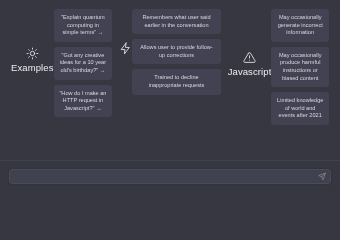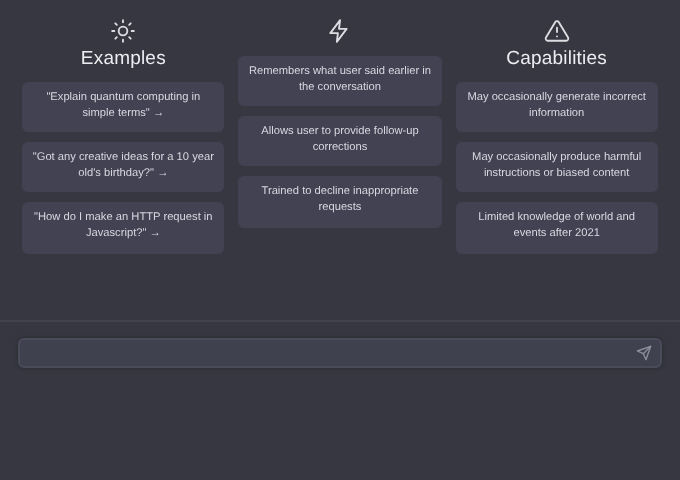--- a/index.html
+++ b/index.html
@@ -28,21 +28,21 @@
     display: flex;
     gap: 7px;
     width: 100%;
     max-width: 322px;
     align-items: flex-start;
   }
 
   .column {
     flex: 1 1 0;
     display: flex;
-    flex-direction: column;
+    flex-direction: row;
     align-items: center;
     min-width: 0;
   }
 
   .col-head {
     display: flex;
     flex-direction: column;
     align-items: center;
     gap: 2px;
     margin-bottom: 6px;
@@ -180,21 +180,21 @@
     </section>
 
     <section class="column">
       <div class="col-head">
         <span class="col-icon">
           <svg viewBox="0 0 24 24" fill="none" stroke="#ececf1" stroke-width="1.7" stroke-linecap="round" stroke-linejoin="round">
             <path d="M10.3 3.9 1.8 18a2 2 0 0 0 1.7 3h17a2 2 0 0 0 1.7-3L13.7 3.9a2 2 0 0 0-3.4 0z"></path>
             <path d="M12 9v4M12 17h.01"></path>
           </svg>
         </span>
-        <h2 class="col-title">Capabilities</h2>
+        <h2 class="col-title">Javascript</h2>
       </div>
       <div class="cards">
         <div class="card">May occasionally generate incorrect information</div>
         <div class="card">May occasionally produce harmful instructions or biased content</div>
         <div class="card">Limited knowledge of world and events after 2021</div>
       </div>
     </section>
 
   </div>
 </main>

